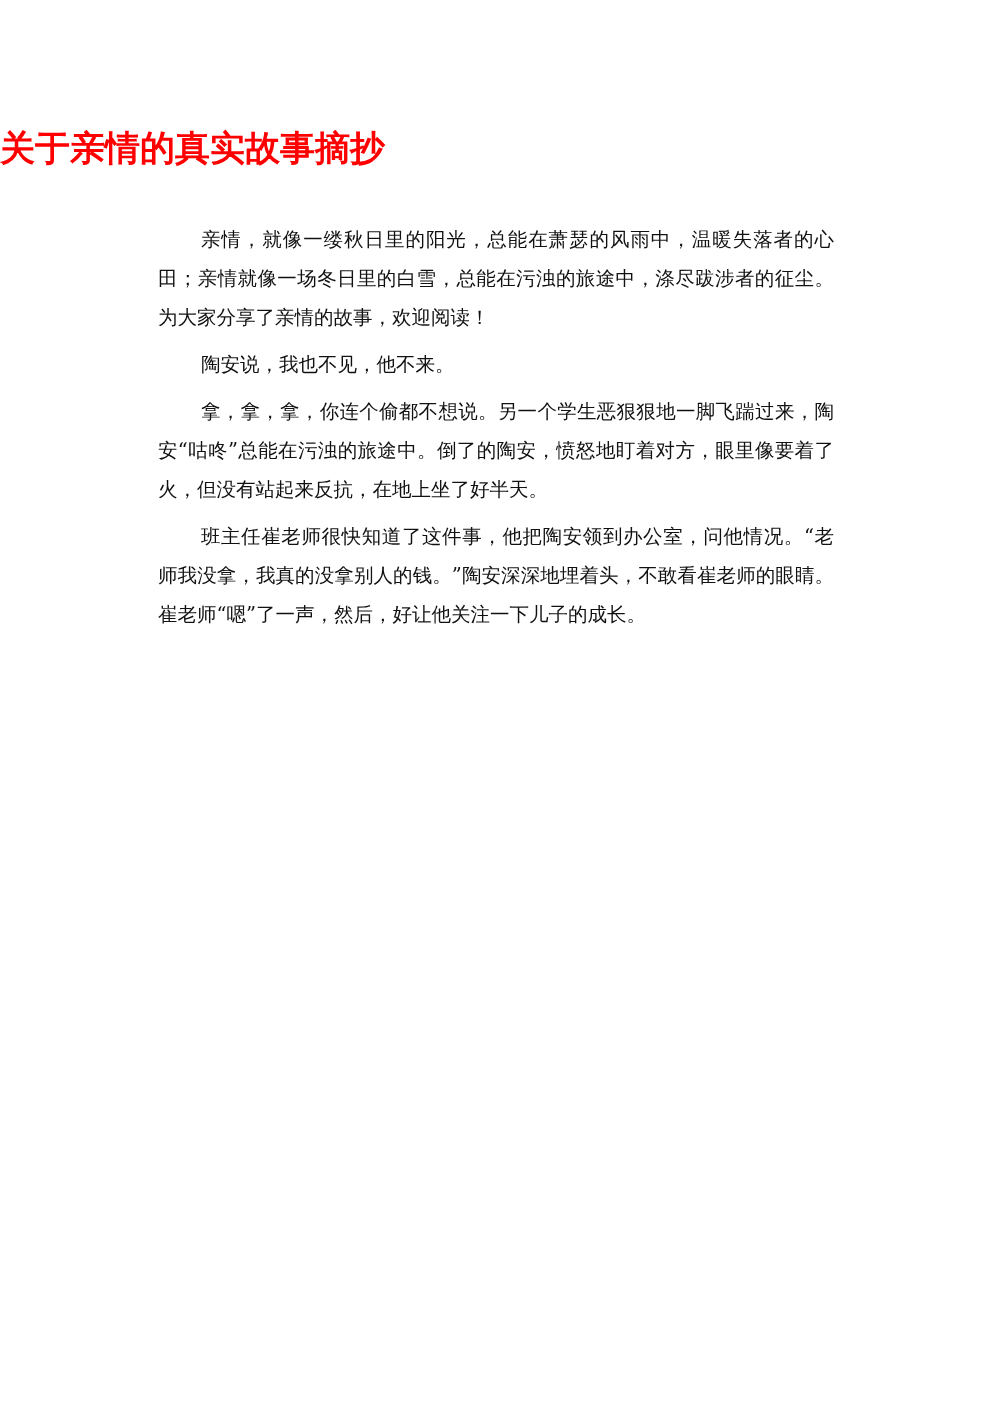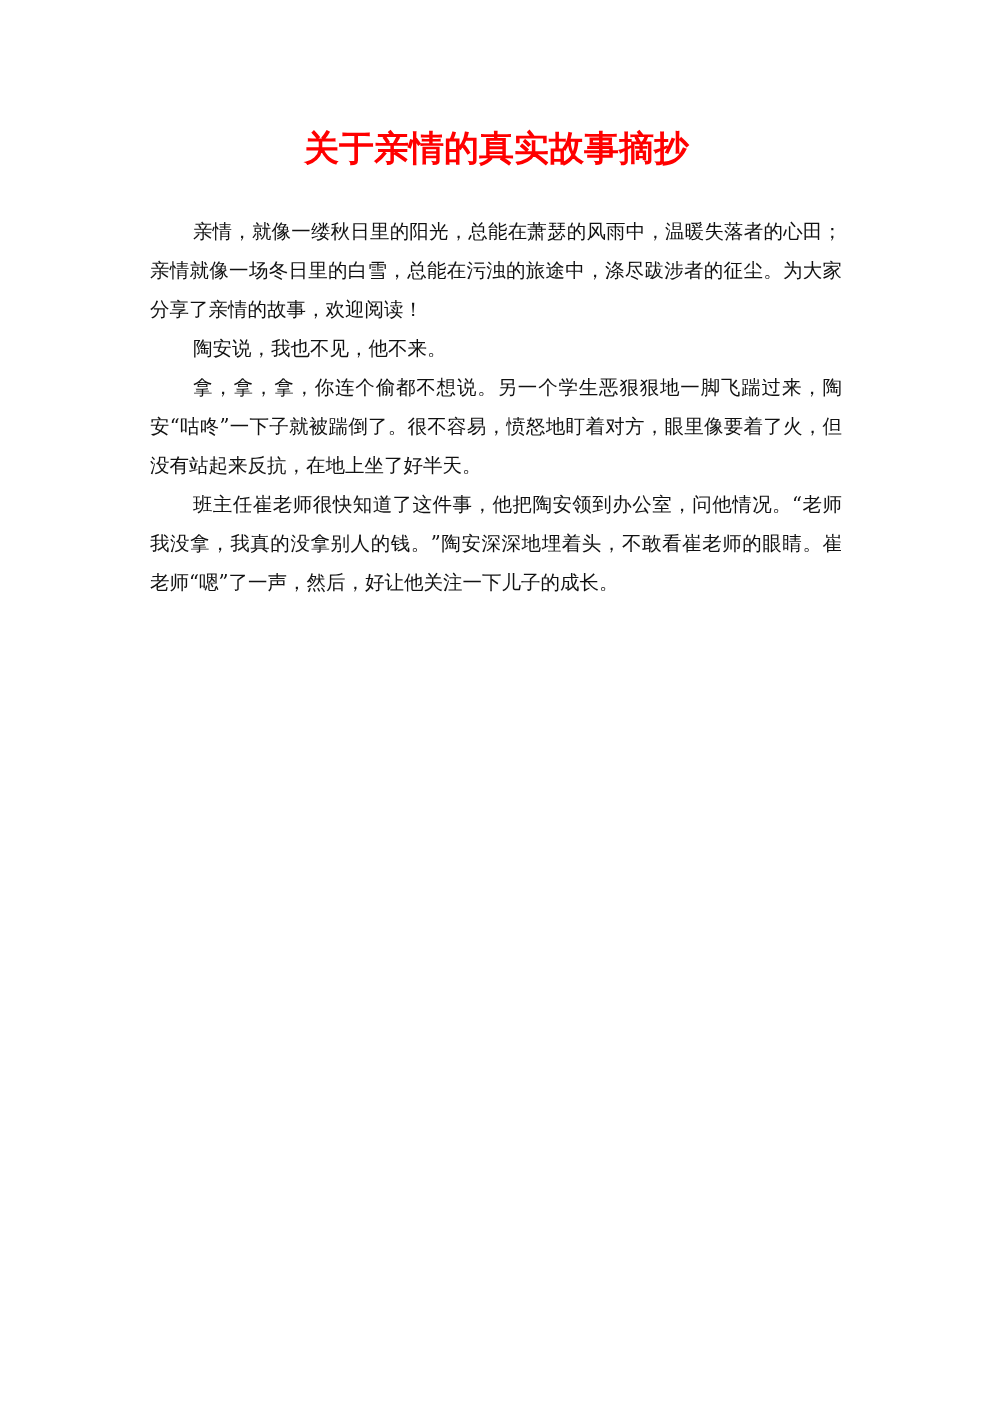--- a/index.html
+++ b/index.html
@@ -1,35 +1,35 @@
 <!DOCTYPE html>
 <html><head>
   <meta charset="utf-8">
   <style>
     html, body { margin: 0; padding: 0; background: #ffffff; }
     body { width: 993px; height: 1404px; position: relative; overflow: hidden; }
     .page { position: absolute; left: 0; top: 0; width: 993px; height: 1404px; background: #fff; }
     .title {
       position: absolute; left: 0; top: 124px; width: 993px;
-      text-align: center; color: #ff0000; font-weight: bold;
+      color: #ff0000; font-weight: bold;
       font-size: 35px; line-height: 48px; letter-spacing: 0px;
       font-family: "DejaVu Sans", sans-serif;
     }
     .body {
       position: absolute; left: 150px; top: 212px; width: 692px;
       font-family: "DejaVu Serif", serif;
       font-size: 19.5px; line-height: 39px; color: #111;
       text-align: justify; text-justify: inter-ideograph;
     }
-    .para { margin: 0; text-indent: 2.2em; }
+    .para { margin: 8px; text-indent: 2.2em; }
   </style>
 </head>
 <body>
 
 <div class="page">
   <div class="title">关于亲情的真实故事摘抄</div>
   <div class="body">
     <p class="para">亲情，就像一缕秋日里的阳光，总能在萧瑟的风雨中，温暖失落者的心田；亲情就像一场冬日里的白雪，总能在污浊的旅途中，涤尽跋涉者的征尘。为大家分享了亲情的故事，欢迎阅读！</p>
     <p class="para">陶安说，我也不见，他不来。</p>
-    <p class="para">拿，拿，拿，你连个偷都不想说。另一个学生恶狠狠地一脚飞踹过来，陶安“咕咚”一下子就被踹倒了。很不容易，愤怒地盯着对方，眼里像要着了火，但没有站起来反抗，在地上坐了好半天。</p>
+    <p class="para">拿，拿，拿，你连个偷都不想说。另一个学生恶狠狠地一脚飞踹过来，陶安“咕咚”总能在污浊的旅途中。倒了的陶安，愤怒地盯着对方，眼里像要着了火，但没有站起来反抗，在地上坐了好半天。</p>
     <p class="para">班主任崔老师很快知道了这件事，他把陶安领到办公室，问他情况。“老师我没拿，我真的没拿别人的钱。”陶安深深地埋着头，不敢看崔老师的眼睛。崔老师“嗯”了一声，然后，好让他关注一下儿子的成长。</p>
   </div>
 </div>
 
 </body></html>

